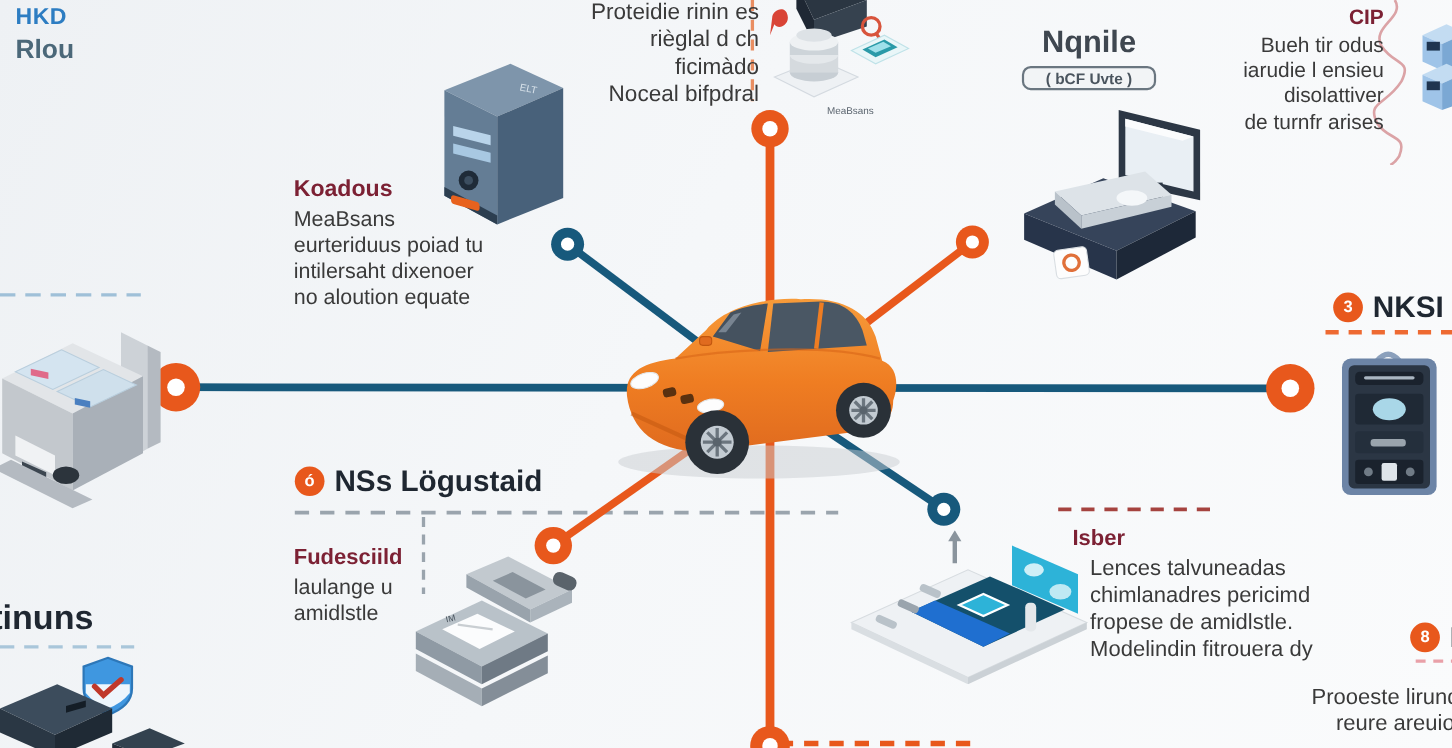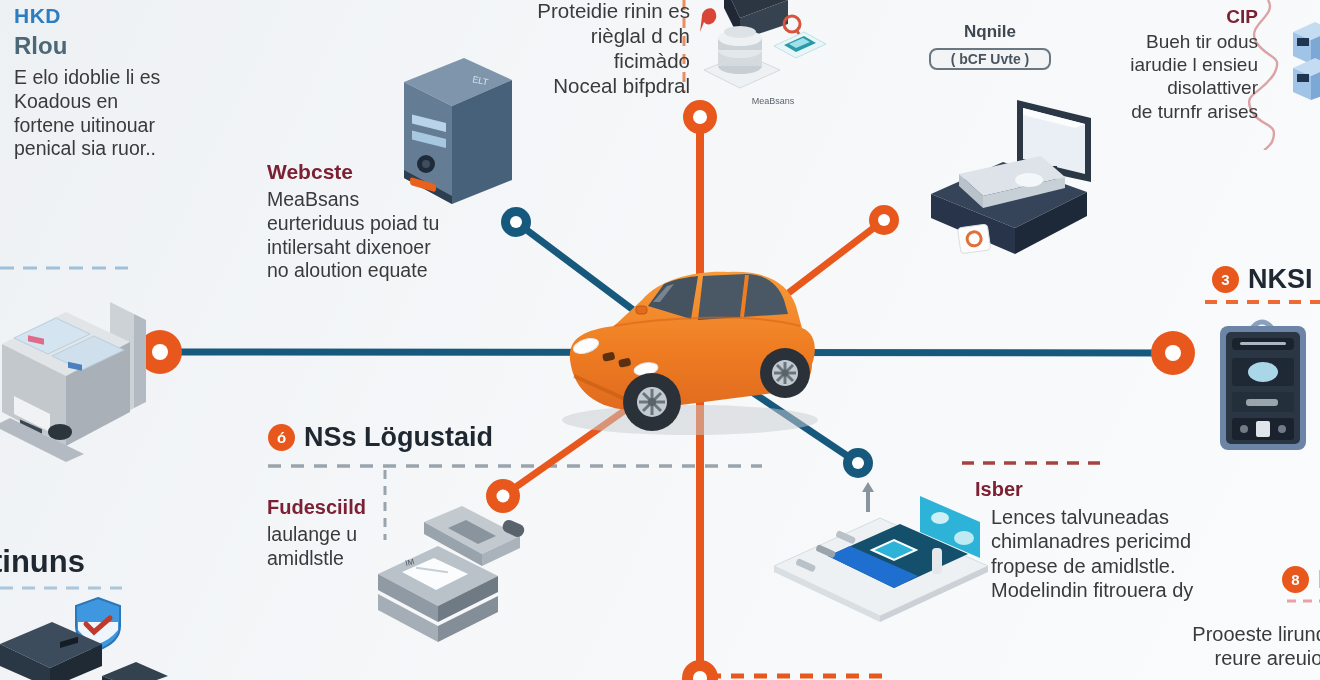--- a/index.html
+++ b/index.html
@@ -285,48 +285,44 @@
         <line x1="227" y1="123" x2="243" y2="139"></line>
           <line x1="243" y1="123" x2="227" y2="139"></line>
       </g>
       <circle cx="235" cy="131" r="3.5" fill="#59636c"></circle>
     </g>
   </svg>
 
   <div class="txt" style="left:14px;top:4px;width:230px;">
     <div class="tag-blue">HKD</div>
     <div class="title-slate">Rlou</div>
-    <div class="body" style="margin-top:6px;">E elo idoblie li es
-Koadous en
-fortene uitinouar
-penical sia ruor..</div>
   </div>
 
   <div class="txt right-al" style="left:430px;top:-2px;width:260px;">
     <div class="body" style="font-size:20.5px;">Proteidie rinin es
 rièglal d ch
 ficimàdo
 Noceal bifpdral</div>
   </div>
 
   <div class="txt nq-wrap" style="left:910px;top:22px;width:160px;">
-    <div class="big-head" style="font-size:17px;color:#3f4750;">Nqnile</div>
+    <div class="big-head" style="font-size:28px;color:#3f4750;">Nqnile</div>
     <div style="margin-top:6px;"><span class="nq-badge">( bCF Uvte )</span></div>
   </div>
 
   <div class="txt right-al" style="left:1060px;top:6px;width:198px;">
     <div class="h-red" style="font-size:19px;margin-bottom:2px;">CIP</div>
     <div class="body" style="font-size:19px;">Bueh tir odus
 iarudie l ensieu
 disolattiver
 de turnfr arises</div>
   </div>
 
   <div class="txt" style="left:267px;top:160px;width:210px;">
-    <div class="h-red">Webcste</div>
+    <div class="h-red">Koadous</div>
     <div class="body">MeaBsans
 eurteriduus poiad tu
 intilersaht dixenoer
 no aloution equate</div>
   </div>
 
   <div class="txt head-row" style="left:1212px;top:264px;">
     <span class="badge">3</span>
     <span class="big-head" style="font-size:27px;white-space:nowrap;">NKSI B</span>
   </div>

